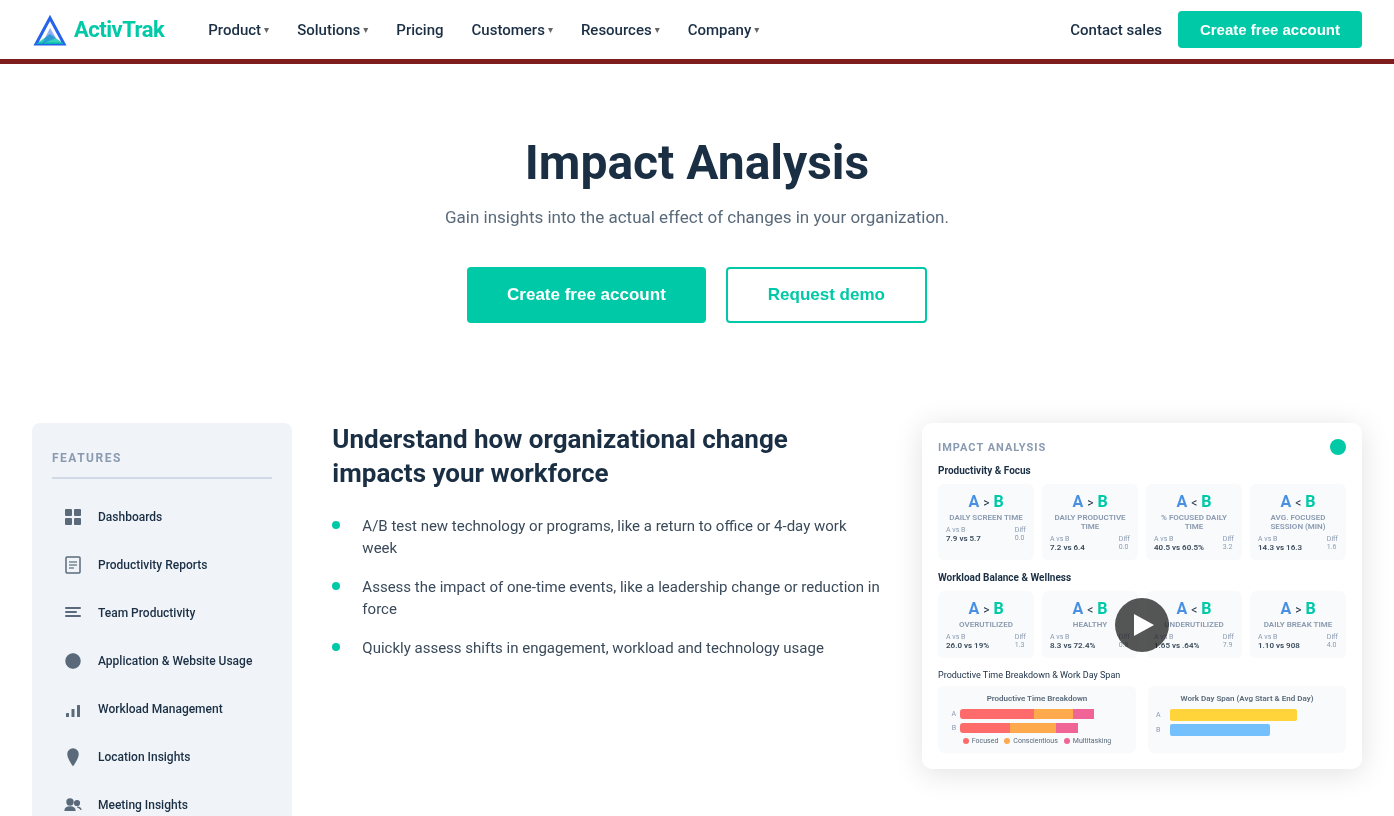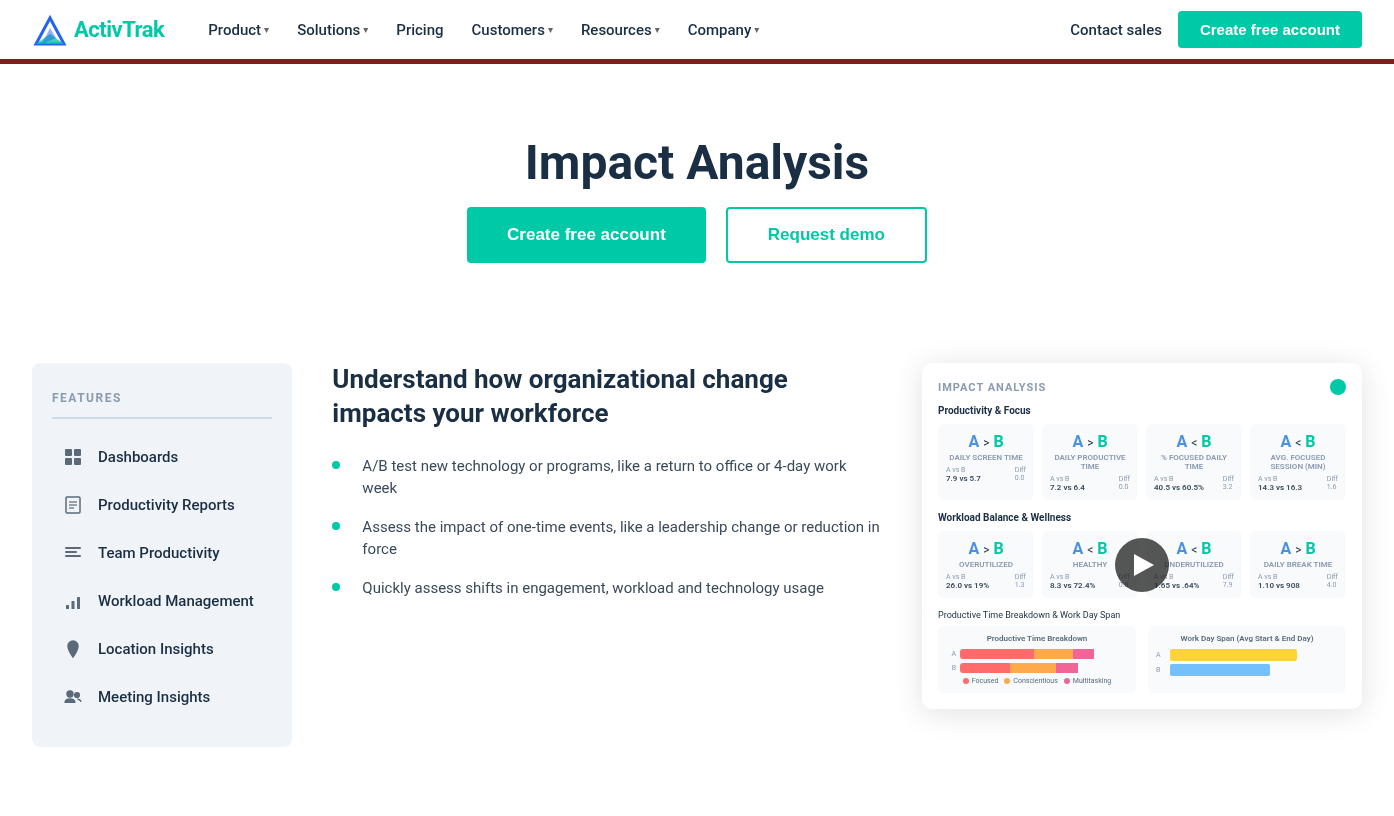--- a/index.html
+++ b/index.html
@@ -155,21 +155,21 @@
       flex-direction: column;
       gap: 4px;
     }
     .sidebar-item {
       display: flex;
       align-items: center;
       gap: 14px;
       padding: 11px 10px;
       border-radius: 6px;
       cursor: pointer;
-      font-size: 15px;
+      font-size: 12px;
       color: #1a2e44;
       font-weight: 500;
     }
     .sidebar-item-icon {
       width: 22px;
       height: 22px;
       display: flex;
       align-items: center;
       justify-content: center;
       flex-shrink: 0;
@@ -472,20 +472,21 @@
     </div>
   </div>
   <div class="nav-right">
     <span class="contact-sales">Contact sales</span>
     <button class="btn-create-nav">Create free account</button>
   </div>
 </nav>
 
 <section class="hero">
   <h1 class="hero-title">Impact Analysis</h1>
+  <p class="hero-subtitle">Gain insights into the actual effect of changes in your organization.</p>
   <div class="hero-buttons">
     <button class="btn-create-hero">Create free account</button>
     <button class="btn-request-demo">Request demo</button>
   </div>
 </section>
 
 <div class="features-section">
 
   <aside class="sidebar">
     <div class="sidebar-title">FEATURES</div>
@@ -519,20 +520,30 @@
         <span class="sidebar-item-icon">
           <svg viewBox="0 0 20 20" fill="none">
               <rect x="2" y="12" width="16" height="2" rx="1" fill="#5a6a7a"></rect>
               <rect x="2" y="8" width="12" height="2" rx="1" fill="#5a6a7a"></rect>
               <rect x="2" y="4" width="16" height="2" rx="1" fill="#5a6a7a"></rect>
             </svg>
         </span>
         <span>Team Productivity</span>
       </div>
 
+      <div class="sidebar-item">
+        <span class="sidebar-item-icon">
+          <svg viewBox="0 0 20 20" fill="none">
+              <circle cx="10" cy="10" r="7" stroke="#5a6a7a" stroke-width="1.5"></circle>
+              <ellipse cx="10" cy="10" rx="3" ry="7" stroke="#5a6a7a" stroke-width="1.2"></ellipse>
+              <line x1="3" y1="10" x2="17" y2="10" stroke="#5a6a7a" stroke-width="1.2"></line>
+            </svg>
+        </span>
+        <span>Application &amp; Website Usage</span>
+      </div>
 
       <div class="sidebar-item">
         <span class="sidebar-item-icon">
           <svg viewBox="0 0 20 20" fill="none">
               <rect x="3" y="14" width="3" height="4" rx="0.5" fill="#5a6a7a"></rect>
               <rect x="8.5" y="10" width="3" height="8" rx="0.5" fill="#5a6a7a"></rect>
               <rect x="14" y="6" width="3" height="12" rx="0.5" fill="#5a6a7a"></rect>
             </svg>
         </span>
         <span>Workload Management</span>

